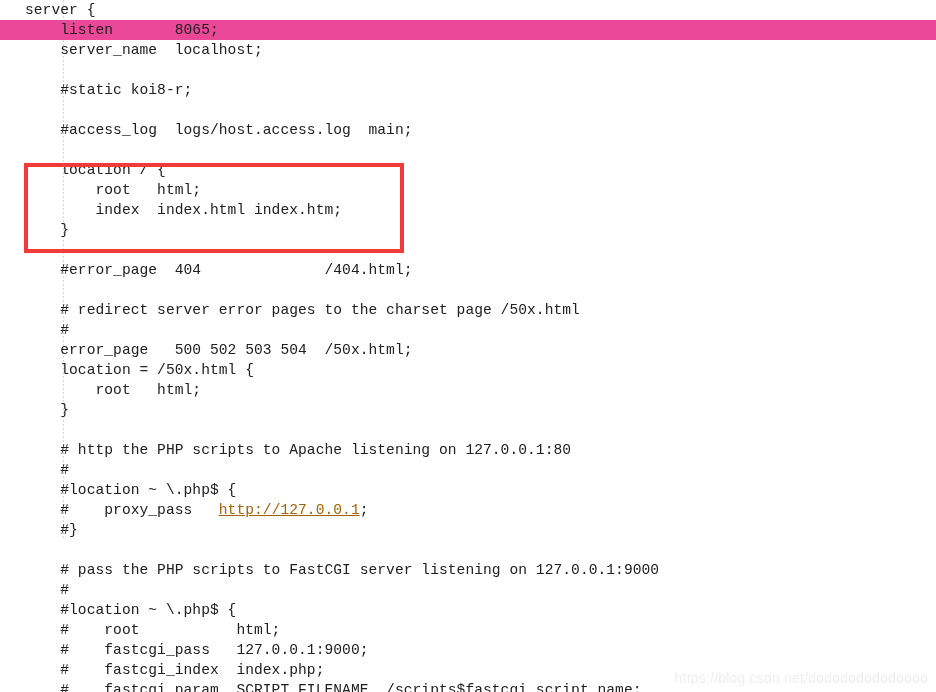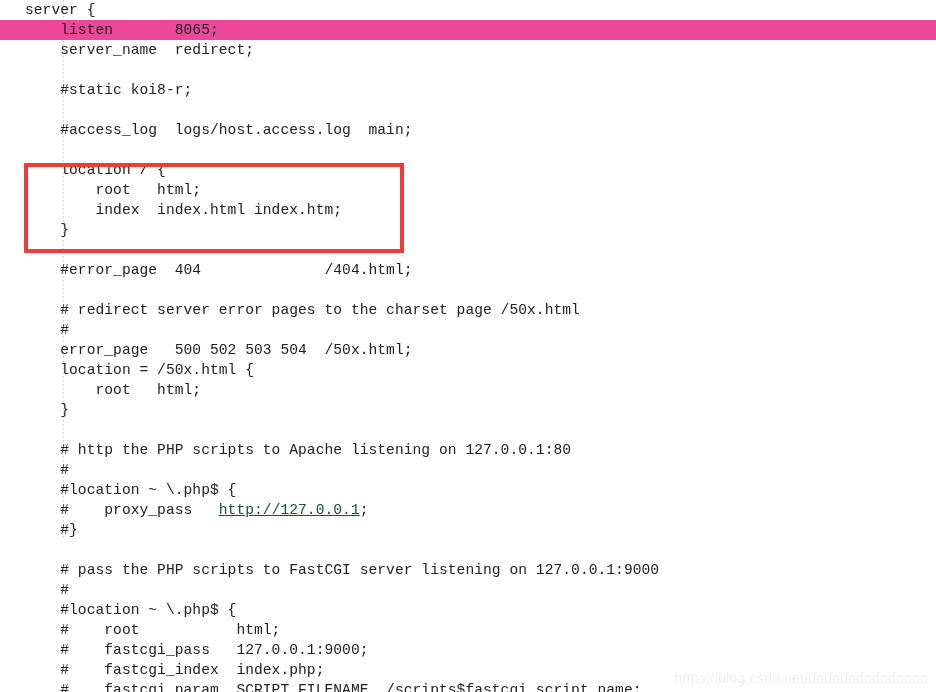--- a/index.html
+++ b/index.html
@@ -55,21 +55,21 @@
     color: #202020;
     white-space: pre;
     padding-left: 25px;
     box-sizing: border-box;
   }
   .line.hl {
     background: #ec4899;
   }
   .line .lnk {
     text-decoration: underline;
-    color: #14532d;
+    color: #a16207;
   }
 
   
   .annot-box {
     position: absolute;
     border: 4px solid #f23a3a;
     box-sizing: border-box;
     pointer-events: none;
     background: transparent;
   }
@@ -92,21 +92,21 @@
 
 <div id="screenshot">
 
   <div class="code-surface">
 
     <div class="indent-guide" id="indentGuide" style="left: 63px;"></div>
 
     <div class="code-lines" id="codeLines">
         <div class="line">server {</div>
         <div class="line hl">    listen       8065;</div>
-        <div class="line">    server_name  redirect;</div>
+        <div class="line">    server_name  localhost;</div>
         <div class="line">&nbsp;</div>
         <div class="line">    #static koi8-r;</div>
         <div class="line">&nbsp;</div>
         <div class="line">    #access_log  logs/host.access.log  main;</div>
         <div class="line">&nbsp;</div>
         <div class="line">    location / {</div>
         <div class="line">        root   html;</div>
         <div class="line">        index  index.html index.htm;</div>
         <div class="line">    }</div>
         <div class="line">&nbsp;</div>

